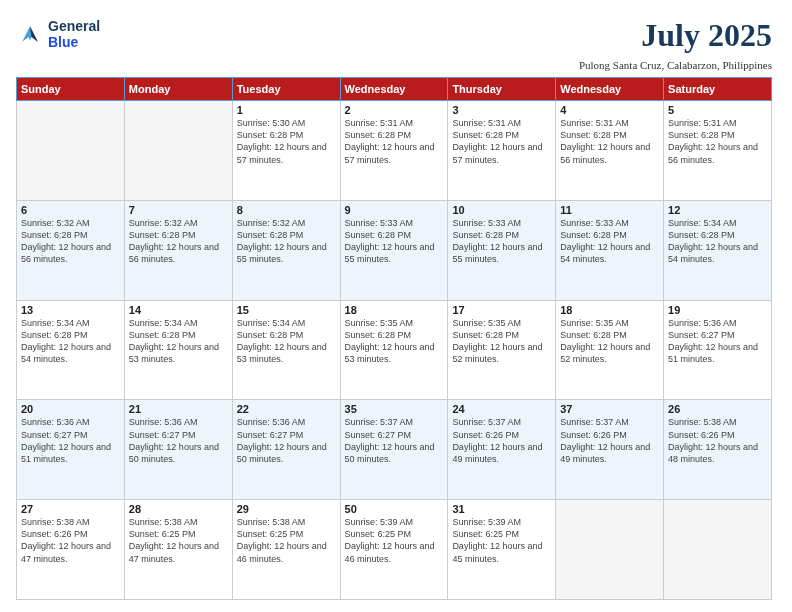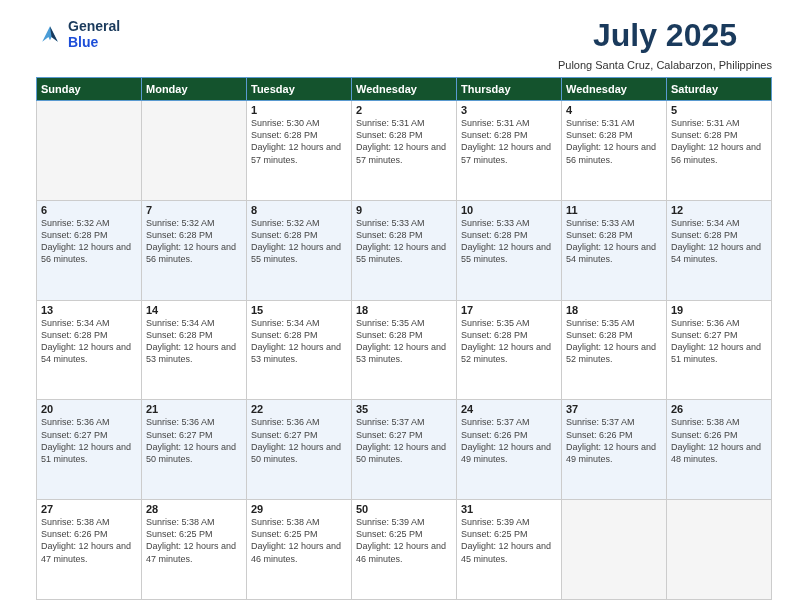--- a/index.html
+++ b/index.html
@@ -6,61 +6,62 @@
     body {
       width: 792px;
       height: 612px;
       font-family: Arial, Helvetica, sans-serif;
       background: #fff;
       overflow: hidden;
     }
     .page {
       width: 792px;
       height: 612px;
-      padding: 18px 20px 12px 36px;
+      padding: 18px 20px 12px 16px;
       display: flex;
       flex-direction: column;
     }
     .header {
       display: flex;
       align-items: flex-start;
       justify-content: space-between;
       margin-bottom: 6px;
     }
     .logo {
       display: flex;
       align-items: center;
       gap: 4px;
     }
     .logo-icon {
       width: 28px;
       height: 28px;
     }
     .title-block {
-      text-align: center;
+      text-align: right;
+      font-family: Liberation Serif, serif;
     }
     .main-title {
       font-size: 32px;
       font-weight: bold;
       color: #1a3a5c;
       line-height: 1.1;
     }
     .subtitle {
       font-size: 11px;
       color: #333;
       margin-top: 6px;
     }
     .calendar {
       flex: 1;
       border-collapse: collapse;
       width: 100%;
       table-layout: fixed;
     }
     .calendar th {
-      background: #14532d;
+      background: #b91c1c;
       color: #fff;
       font-size: 11px;
       font-weight: bold;
       padding: 5px 4px;
       text-align: left;
       border: 1px solid #5a9ad0;
     }
     .calendar td {
       border: 1px solid #ccc;
       vertical-align: top;

